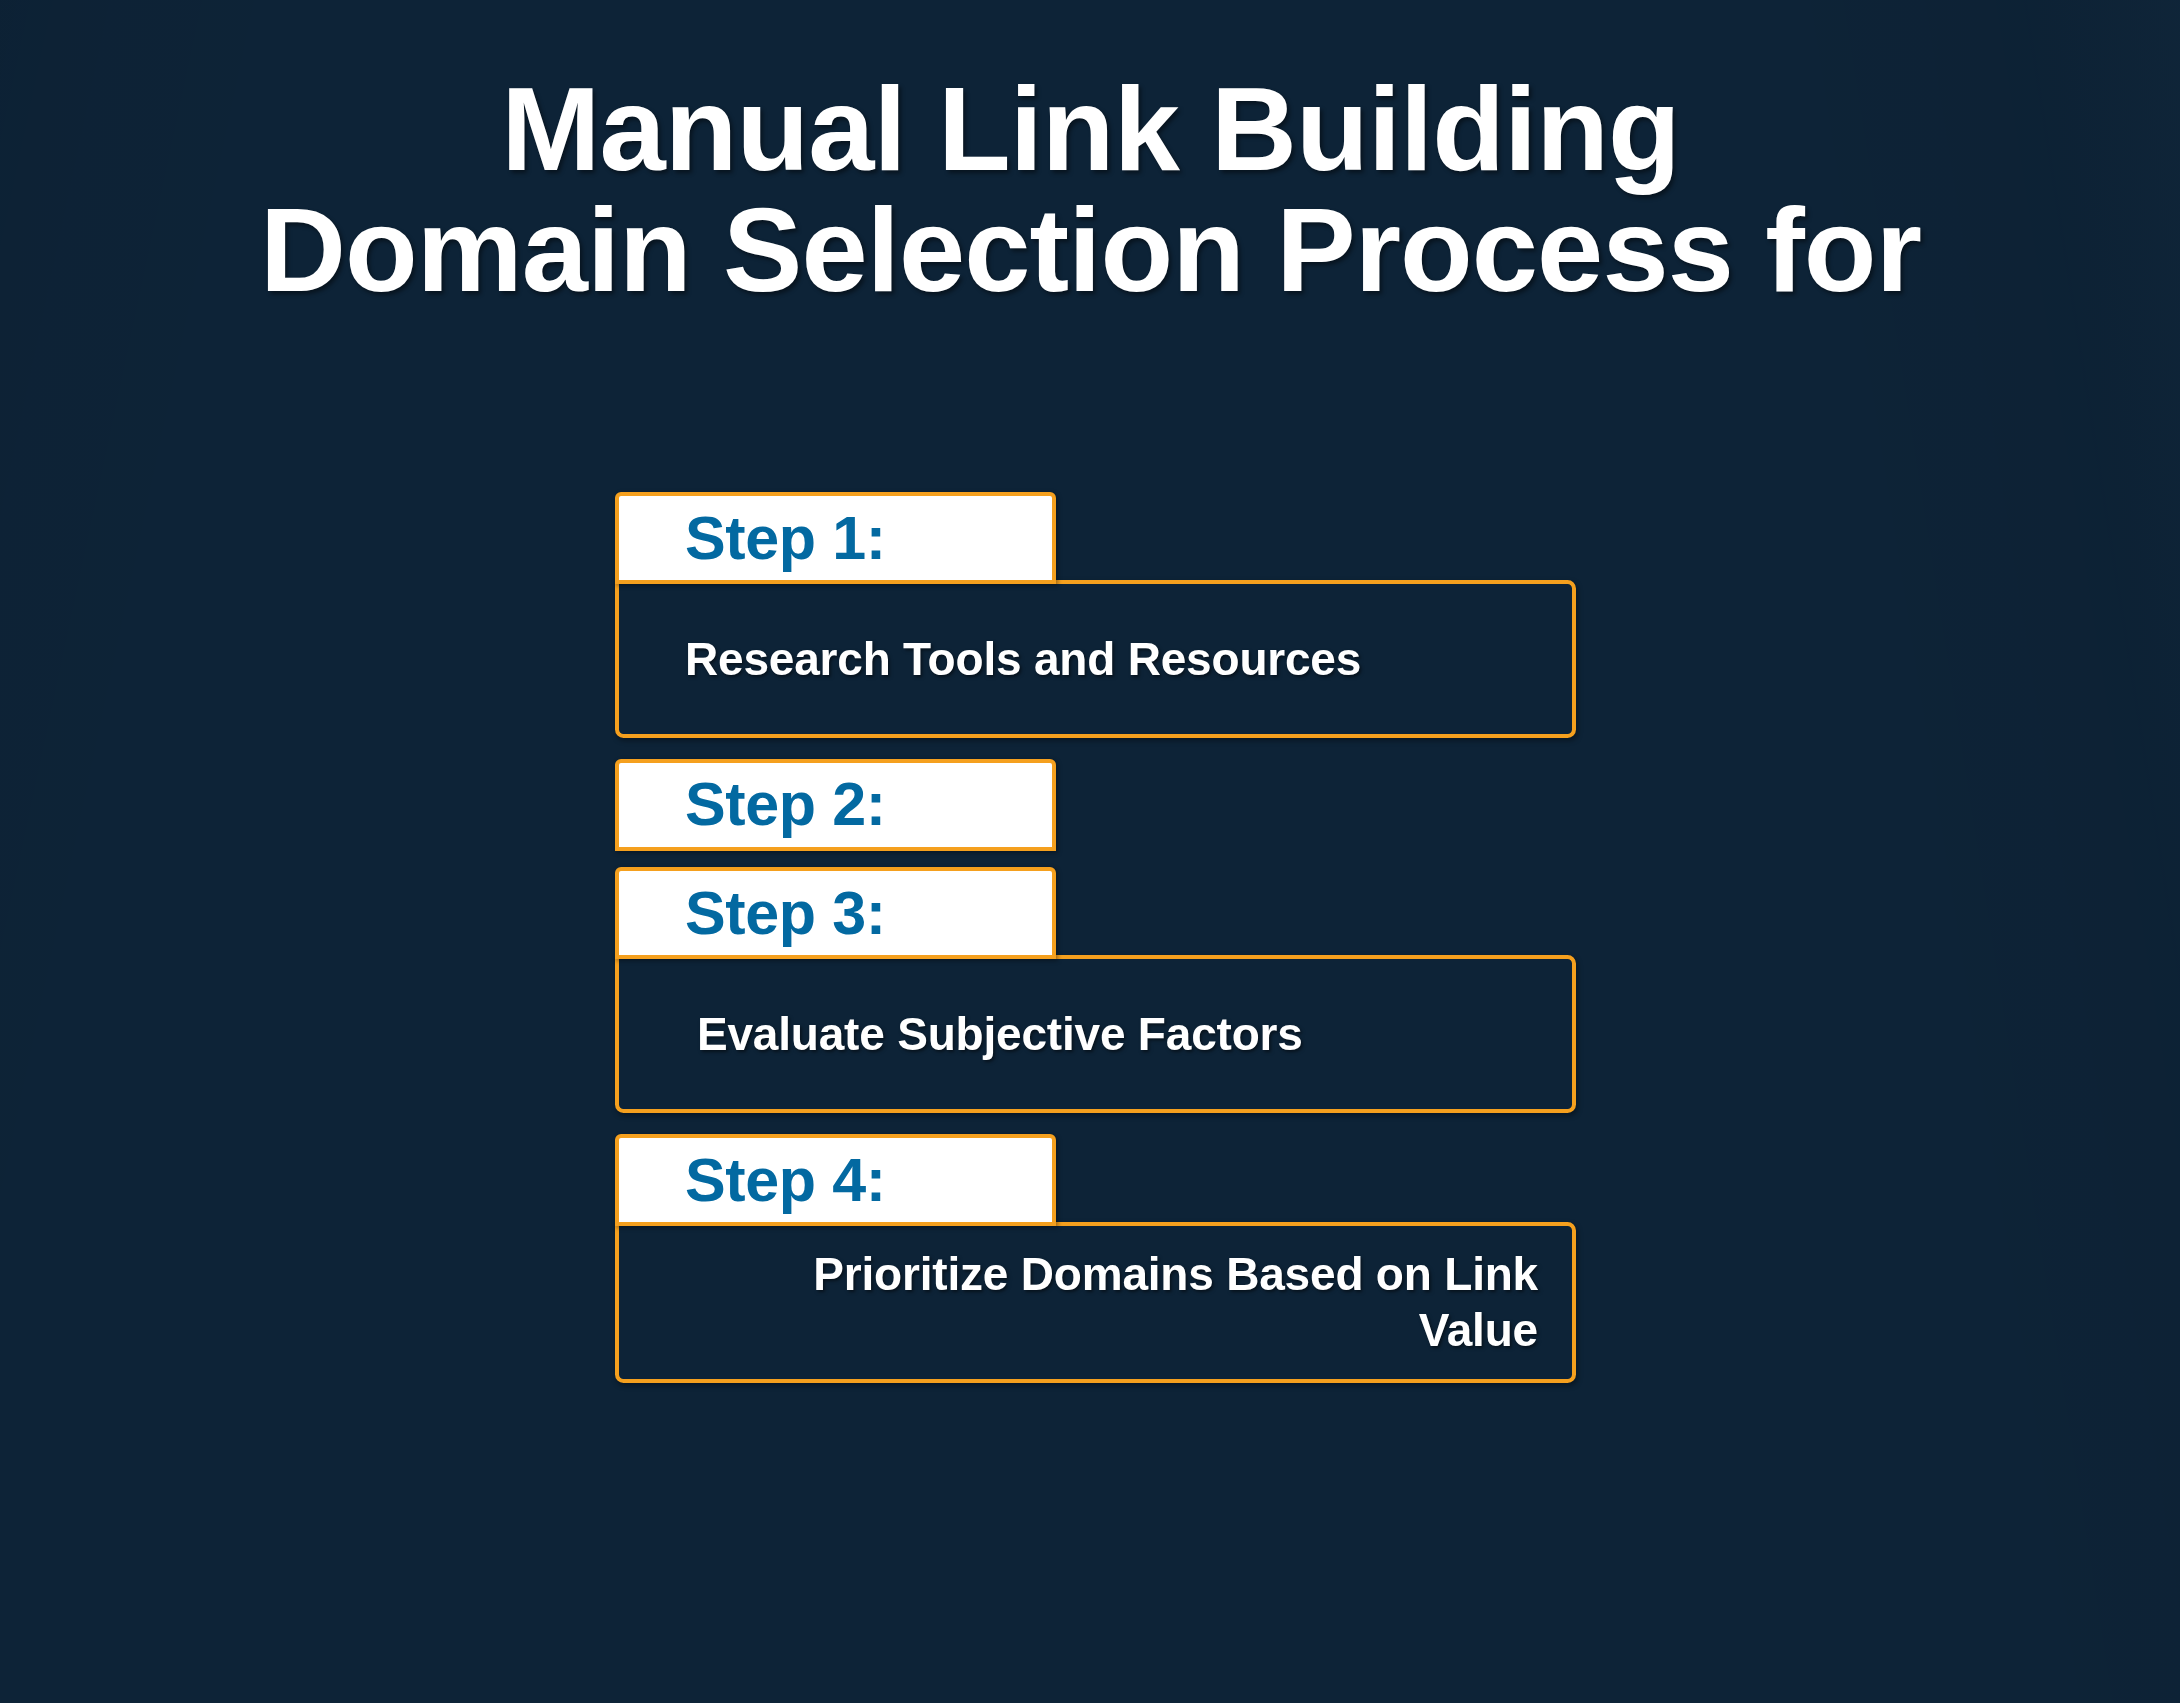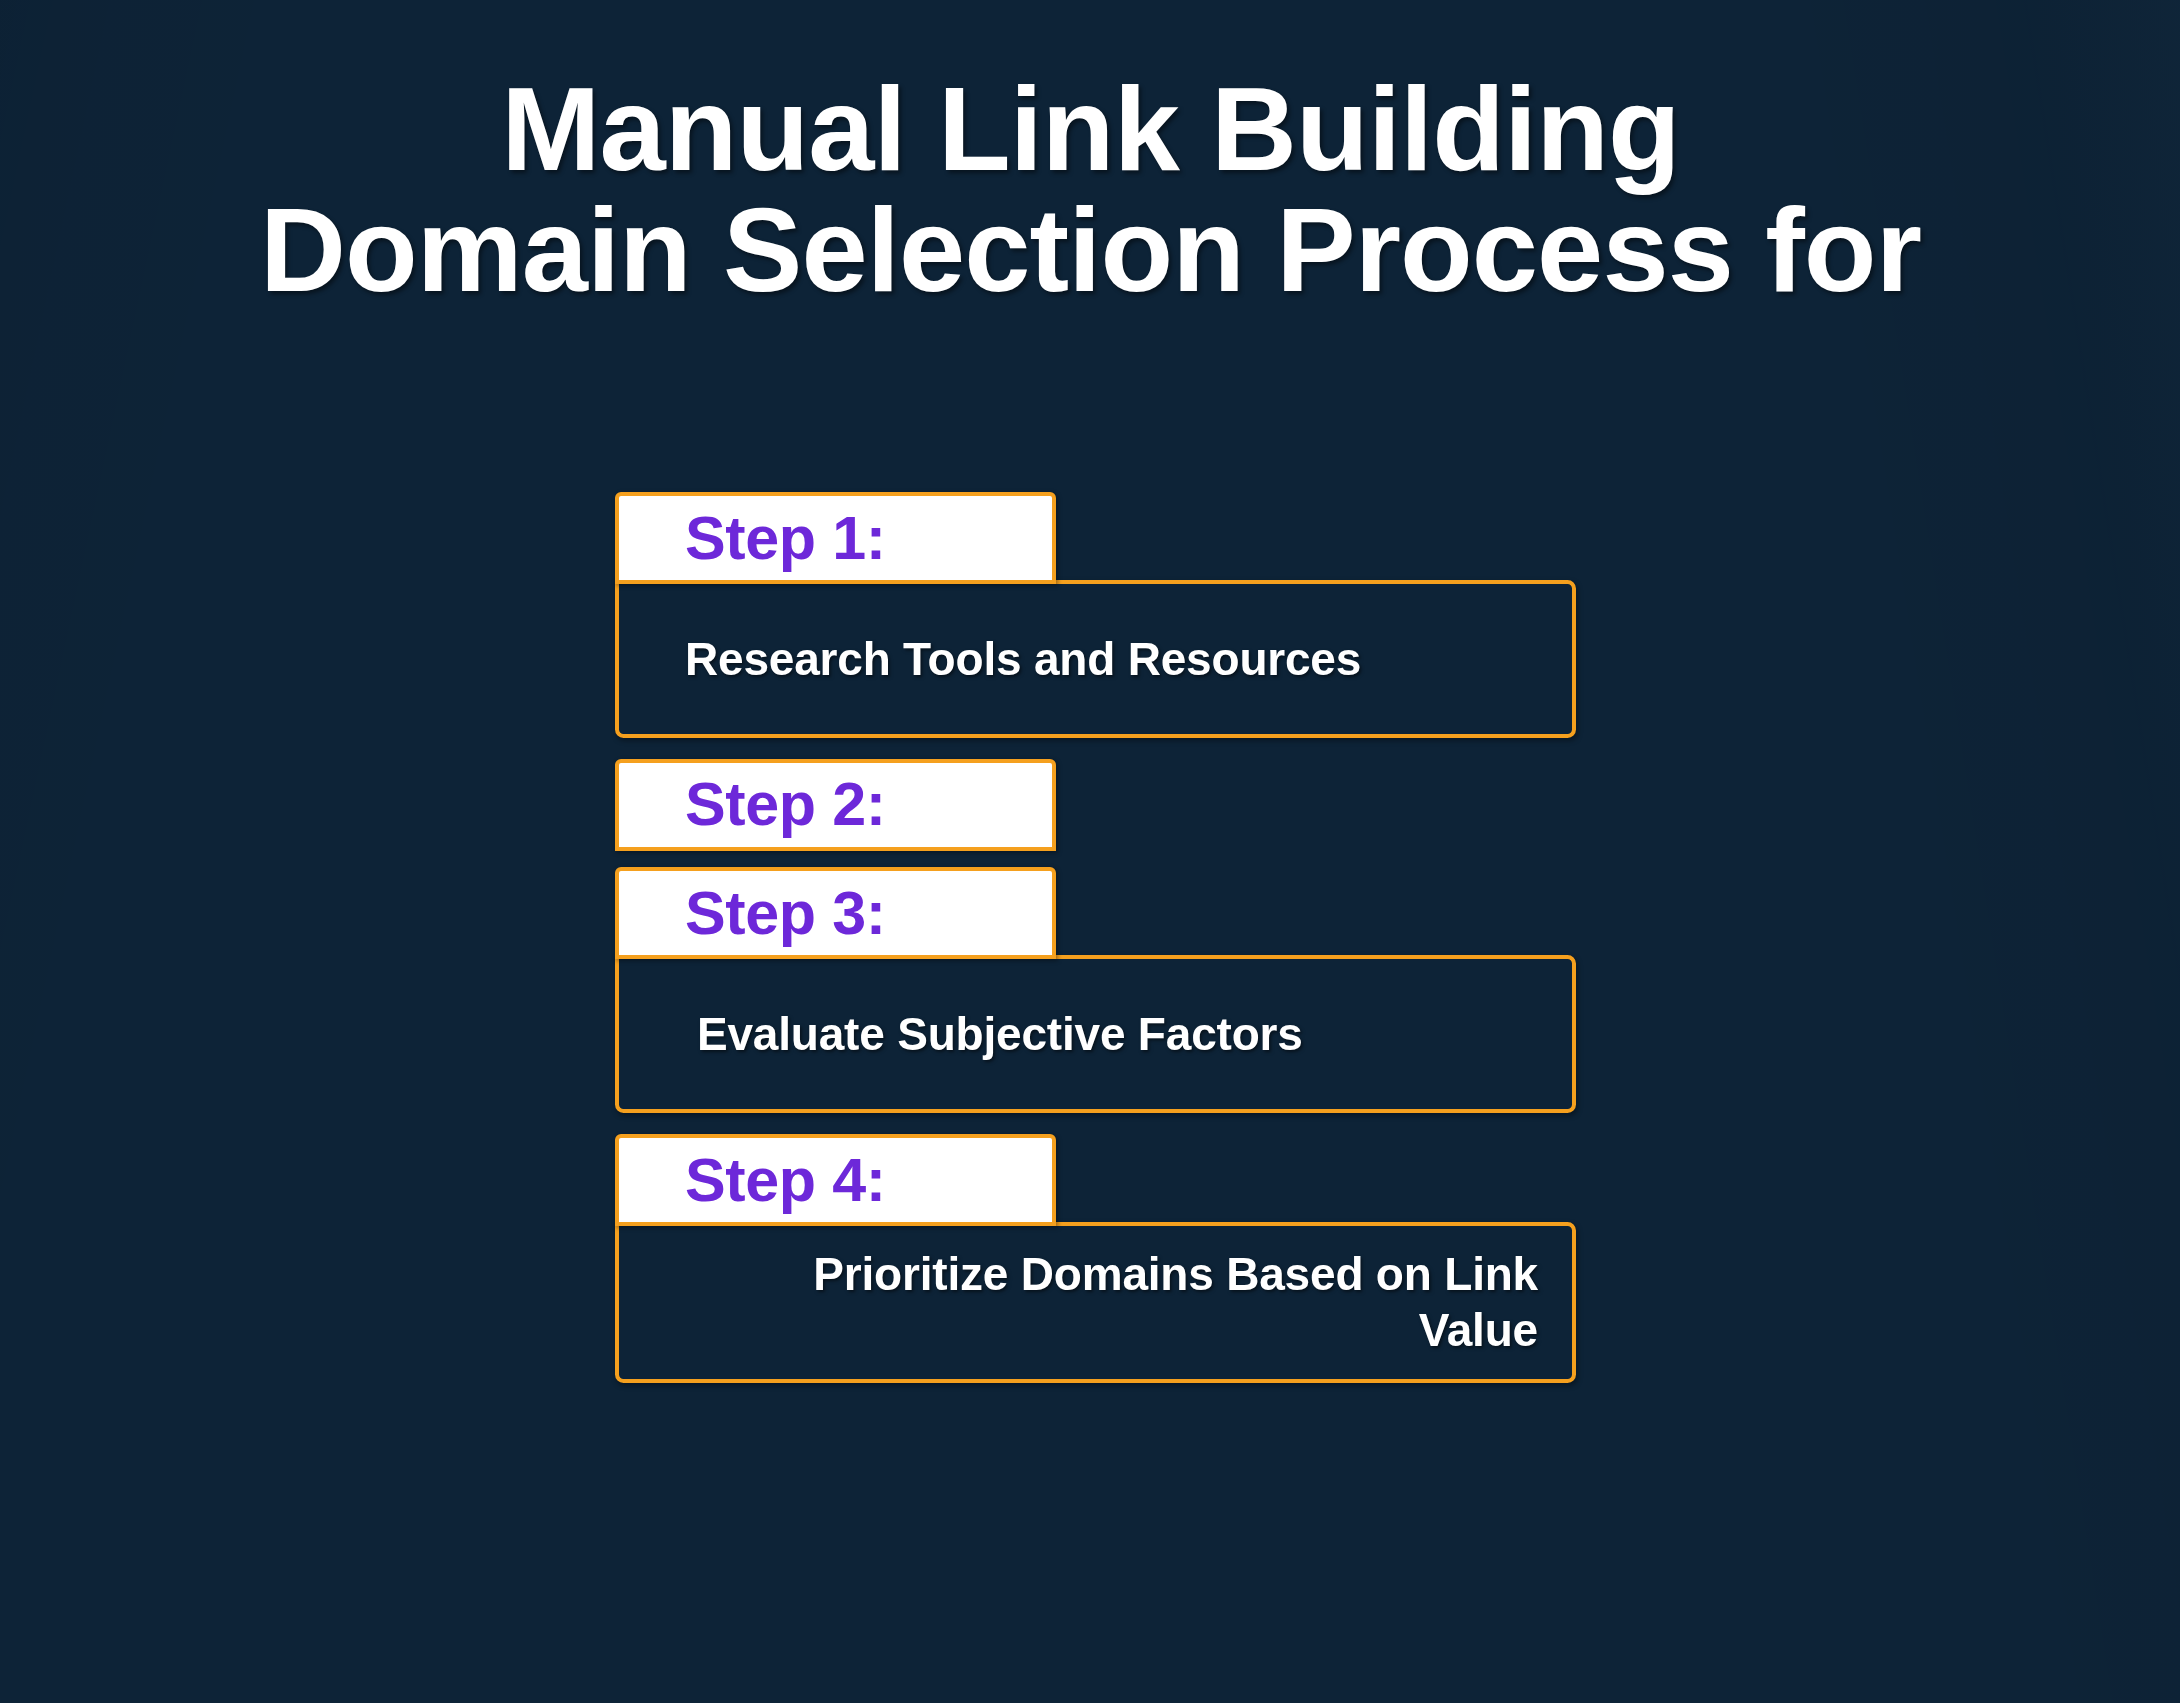--- a/index.html
+++ b/index.html
@@ -98,21 +98,21 @@
     background: #ffffff;
     border: 4.3px solid #f5a01e;
     border-radius: 6px 6px 0 0;
     display: flex;
     align-items: center;
     padding-left: 66px;
     margin-bottom: -4.3px;
     box-shadow: 1.7px 1.7px 4.3px rgba(0,0,0,0.35);
   }
   .step-header-label {
-    color: #6d28d9;
+    color: #0369a1;
     font-family: "Liberation Sans", sans-serif;
     font-weight: bold;
     font-size: 61px;
     line-height: 1;
     letter-spacing: -0.4px;
     white-space: nowrap;
   }
 
   .step-body {
     position: relative;

